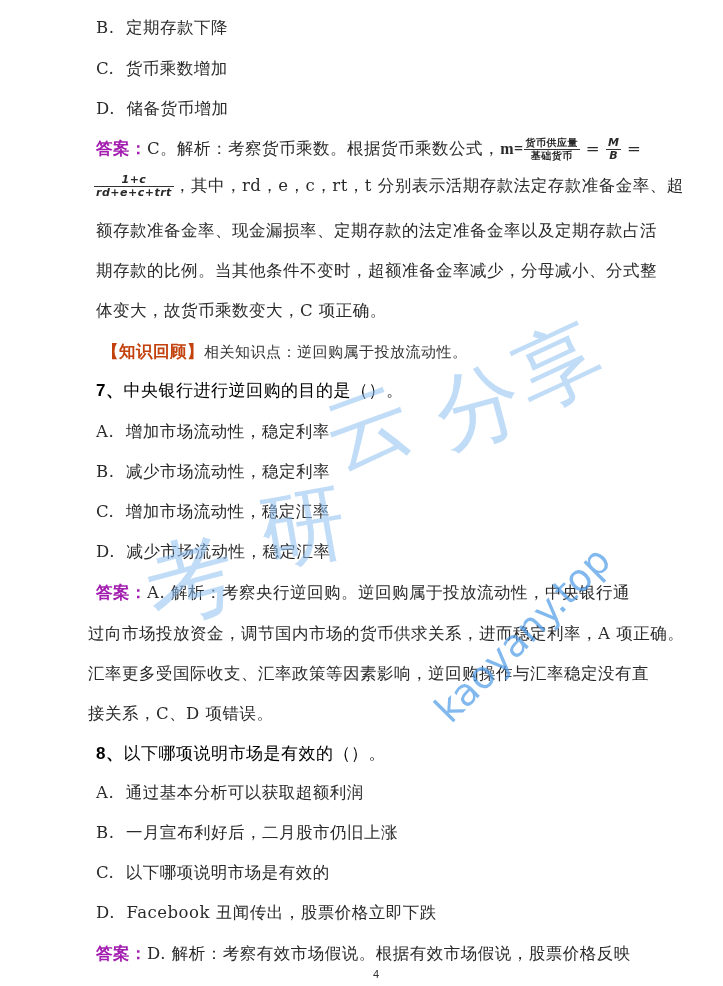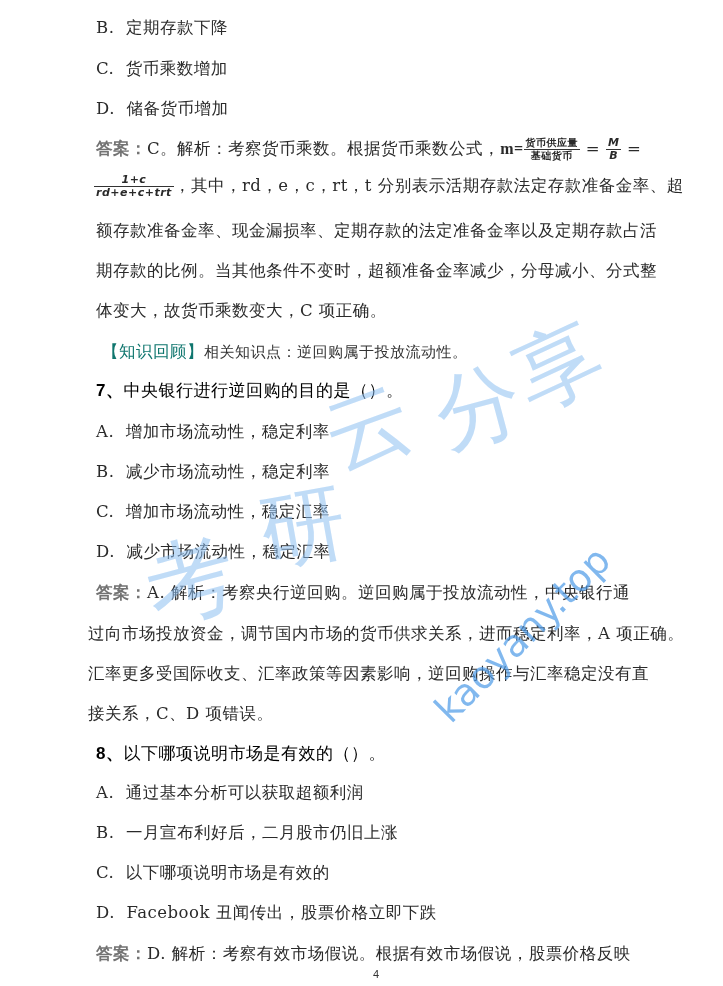--- a/index.html
+++ b/index.html
@@ -3,23 +3,23 @@
 <meta charset="utf-8">
 <style>
   html, body { margin:0; padding:0; background:#ffffff; }
   body { width:723px; height:986px; position:relative; overflow:hidden;
          font-family:"DejaVu Serif","Liberation Serif",serif; color:#2a2a2a; }
   .page { position:absolute; left:16px; top:0; width:723px; height:986px; }
   .line { position:absolute; left:80px; font-size:16.5px; line-height:20px; white-space:nowrap; letter-spacing:0.5px; }
   .opt { left:80px; }
   .q { left:80px; font-size:17px; color:#000000; }
   .q .num { font-family:"Liberation Sans",sans-serif; font-weight:bold; }
-  .ans-label { font-weight:bold; font-family:"DejaVu Sans","Liberation Sans",sans-serif; color:#737373; }
+  .ans-label { font-weight:bold; font-family:"DejaVu Sans","Liberation Sans",sans-serif; color:#a21caf; }
   .body-line { position:absolute; left:80px; font-size:16.5px; white-space:nowrap; letter-spacing:0.5px; }
-  .kh { font-family:"DejaVu Sans",sans-serif; font-weight:normal; color:#0f766e; }
+  .kh { font-family:"DejaVu Sans",sans-serif; font-weight:bold; color:#c2410c; }
   .kh-text { font-family:"DejaVu Sans",sans-serif; font-size:15px; color:#333; }
   .frac { display:inline-block; vertical-align:middle; text-align:center; font-size:10px; line-height:12px; font-family:"DejaVu Sans",sans-serif; font-weight:bold; }
   .frac .n { display:block; border-bottom:1px solid #333; padding:0 2px; }
   .frac .d { display:block; padding:0 2px; }
   .frac.big { font-size:11px; font-style:italic; }
   .math { font-family:"Liberation Serif",serif; font-weight:bold; font-size:16px; }
   .pagenum { position:absolute; left:357px; top:968px; font-size:11px; font-family:"Liberation Sans",sans-serif; color:#333; }
   .wm { position:absolute; color:#8ec0f2; opacity:0.55; pointer-events:none; font-family:"DejaVu Serif",serif; }
   .wm-url { position:absolute; color:#4d9be8; opacity:0.7; font-family:"DejaVu Sans",sans-serif; font-size:38px; transform:rotate(-45deg); transform-origin:left top; pointer-events:none; white-space:nowrap; }
 </style>

